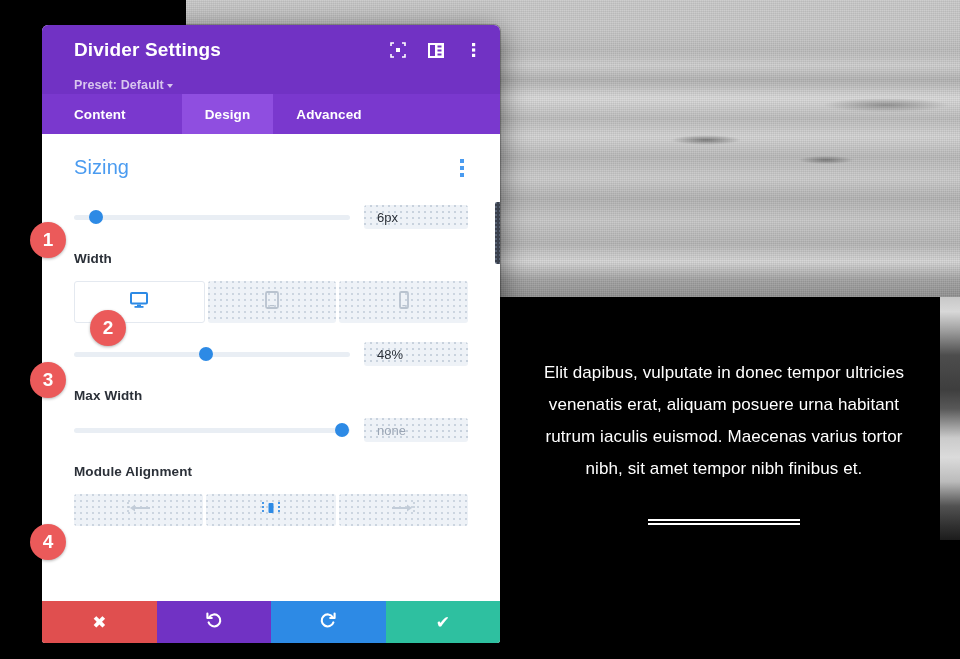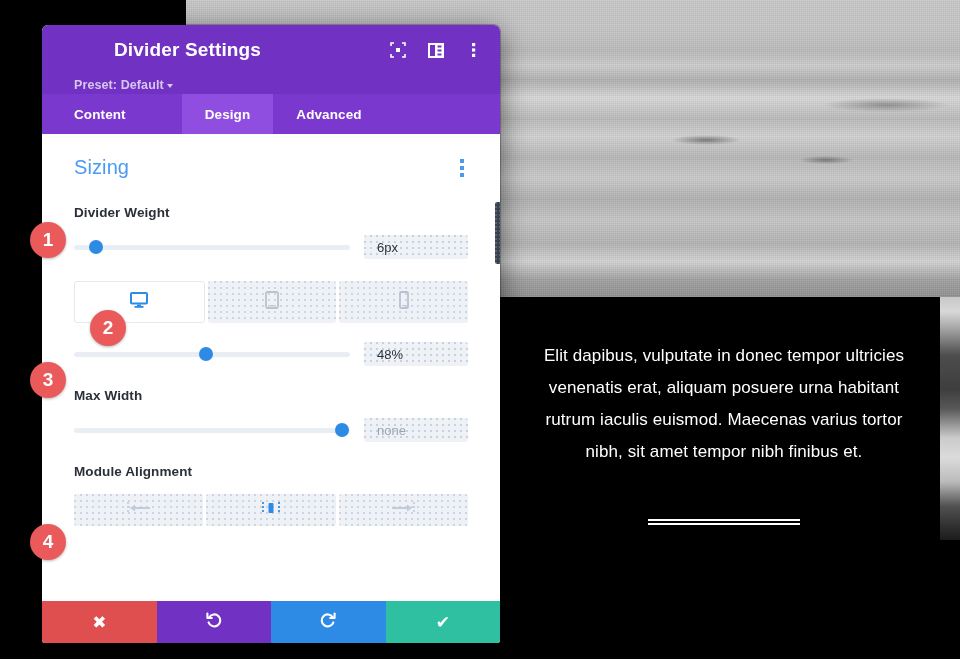--- a/index.html
+++ b/index.html
@@ -53,21 +53,21 @@
       #c5c8ca 0%, #d6d9da 6%,
       #9a9d9f 14%, #4a4d4f 24%,
       #3b3e40 38%, #55585a 46%,
       #c9cccd 58%, #d9dcdd 66%,
       #b8bbbd 76%, #4f5254 86%,
       #2e3133 94%, #1a1c1e 100%);
     filter: grayscale(1);
   }
 
   .body-text {
-    position: absolute; left: 540px; top: 340px; width: 368px;
+    position: absolute; left: 540px; top: 357px; width: 368px;
     text-align: center; color: #ffffff;
     font-size: 17px; line-height: 32px; letter-spacing: .1px;
   }
   .divider-module {
     position: absolute; left: 648px; top: 519px; width: 152px; height: 7px;
   }
   .divider-module .ln { width: 100%; height: 2px; background: #fff; }
   .divider-module .gap { height: 2px; }
 
   
@@ -76,21 +76,21 @@
     border-radius: 6px 6px 3px 3px;
     box-shadow: 0 0 0 1px rgba(0,0,0,.25), 0 6px 28px rgba(0,0,0,.55);
     overflow: hidden;
     background: #fff;
   }
 
   .modal-header {
     background: #7132c4; height: 69px; padding: 13px 18px 0 32px; position: relative;
   }
   .modal-title {
-    color: #fff; font-size: 19px; font-weight: bold; letter-spacing: .15px; line-height: 23px; margin-left: 40px;
+    color: #fff; font-size: 19px; font-weight: bold; letter-spacing: .15px; line-height: 23px;
   }
   .modal-preset {
     color: #d8c6ee; font-size: 12.5px; font-weight: bold; margin-top: 17px; letter-spacing: .1px;
   }
   .caret { display:inline-block; width:0; height:0; margin-left:3px; vertical-align:1px;
     border-left:3.5px solid transparent; border-right:3.5px solid transparent;
     border-top:4px solid #d8c6ee; }
 
   .header-icons { position: absolute; right: 18px; top: 17px; display: flex; gap: 22px; align-items: center; }
   .hicon { width: 16px; height: 16px; display: flex; align-items: center; justify-content: center; cursor: pointer; }
@@ -238,31 +238,31 @@
       <div class="section-head">
         <div class="section-title">Sizing</div>
         <div class="kebab-blue">
           <i></i>
           <i></i>
           <i></i>
         </div>
       </div>
 
       <div class="field">
-        <div class="field-label">Divider Weight</div>
         <div class="slider-row">
           <div class="slider">
             <div class="track"></div>
             <div class="knob" id="knob-weight" style="left: 8%;"></div>
           </div>
           <div class="valbox">6px</div>
         </div>
       </div>
 
       <div class="field">
+        <div class="field-label">Width</div>
         <div class="seg" style="margin-bottom:19px">
           <div class="seg-btn active">
             <span>
               <svg width="18" height="16" viewBox="0 0 18 16">
                 <rect x="1" y="1" width="16" height="10.5" rx="1" fill="none" stroke="#2d8ae5" stroke-width="2"></rect>
                 <rect x="7" y="12.5" width="4" height="2.6" fill="#2d8ae5"></rect>
                 <rect x="4.5" y="14" width="9" height="1.8" fill="#2d8ae5"></rect>
               </svg>
             </span>
           </div>

